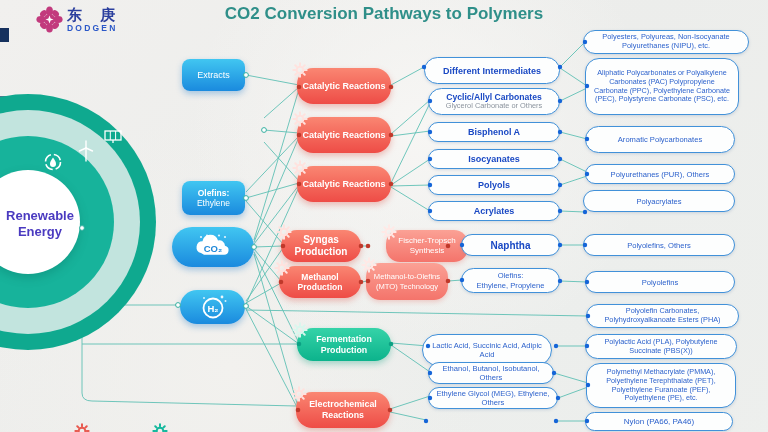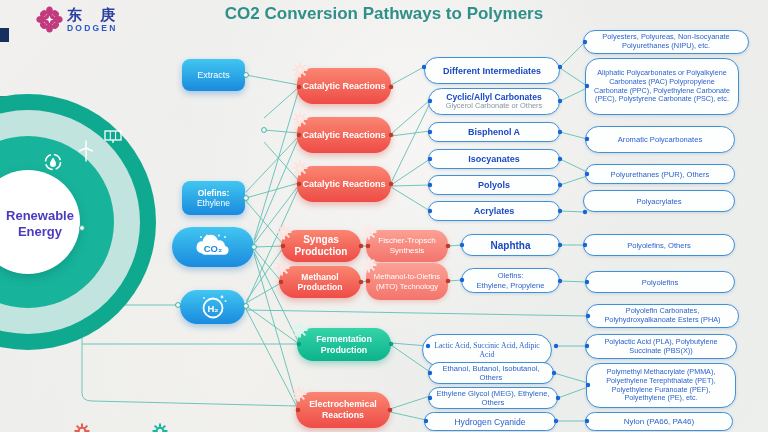--- a/index.html
+++ b/index.html
@@ -230,21 +230,21 @@
   <div class="node box-red" style="left:279px;top:266px;width:82px;height:32px;font-size:8.5px;">
     <svg class="gear" viewBox="0 0 24 24">
         <g fill="none" stroke="#ffe2de" stroke-width="3" stroke-linecap="round">
           <circle cx="12" cy="12" r="5"></circle>
           <path d="M12 2v3M12 19v3M2 12h3M19 12h3M4.9 4.9 L7 7M17 17l2.1 2.1M19.1 4.9 L17 7M7 17l-2.1 2.1"></path>
         </g>
       </svg>
     <span class="lh">Methanol Production</span>
   </div>
 
-  <div class="node box-pink" style="left:366px;top:230px;width:82px;height:32px;font-size:8px;">
+  <div class="node box-pink" style="left:386px;top:230px;width:82px;height:32px;font-size:8px;">
     <svg class="gear" viewBox="0 0 24 24">
         <g fill="none" stroke="#ffe9e6" stroke-width="3" stroke-linecap="round">
           <circle cx="12" cy="12" r="5"></circle>
           <path d="M12 2v3M12 19v3M2 12h3M19 12h3M4.9 4.9 L7 7M17 17l2.1 2.1M19.1 4.9 L17 7M7 17l-2.1 2.1"></path>
         </g>
       </svg>
     <span class="lh">Fischer-Tropsch Synthesis</span>
   </div>
   <div class="node box-pink" style="left:366px;top:263px;width:82px;height:37px;font-size:7.6px;">
     <svg class="gear" viewBox="0 0 24 24">
@@ -294,31 +294,28 @@
   <div class="pill" style="left:428px;top:201px;width:132px;height:20px;font-size:9px;">
     <span class="b">Acrylates</span>
   </div>
   <div class="pill" style="left:461px;top:234px;width:99px;height:22px;font-size:10px;">
     <span class="b">Naphtha</span>
   </div>
   <div class="pill" style="left:461px;top:268px;width:99px;height:25px;font-size:7.6px;">
     <span class="r lh">Olefins:</span>
     <span class="r lh">Ethylene, Propylene</span>
   </div>
-  <div class="pill" style="left:422px;top:334px;width:130px;height:32px;font-size:7.6px;font-family:Liberation Serif, serif;">
+  <div class="pill" style="left:422px;top:334px;width:130px;height:32px;font-size:7.6px;">
     <span class="r lh">Lactic Acid, Succinic Acid, Adipic Acid</span>
   </div>
   <div class="pill" style="left:428px;top:362px;width:126px;height:22px;font-size:7.6px;">
     <span class="r lh">Ethanol, Butanol, Isobutanol, Others</span>
   </div>
   <div class="pill" style="left:428px;top:387px;width:130px;height:22px;font-size:7.6px;">
     <span class="r lh">Ethylene Glycol (MEG), Ethylene, Others</span>
-  </div>
-  <div class="pill" style="left:424px;top:412px;width:132px;height:19px;font-size:8.6px;">
-    <span class="r">Hydrogen Cyanide</span>
   </div>
 
   <div class="pill" style="left:583px;top:30px;width:166px;height:24px;font-size:7.4px;border-radius:12px;">
     <span class="r lh">Polyesters, Polyureas, Non-Isocyanate Polyurethanes (NIPU), etc.</span>
   </div>
   <div class="pill" style="left:585px;top:58px;width:154px;height:57px;font-size:7.2px;border-radius:14px;">
     <span class="r lh">Aliphatic Polycarbonates or Polyalkylene Carbonates (PAC) Polypropylene Carbonate (PPC), Polyethylene Carbonate (PEC), Polystyrene Carbonate (PSC), etc.</span>
   </div>
   <div class="pill" style="left:585px;top:126px;width:150px;height:27px;font-size:7.6px;">
     <span class="r lh" style="max-width:90px;">Aromatic Polycarbonates</span>

